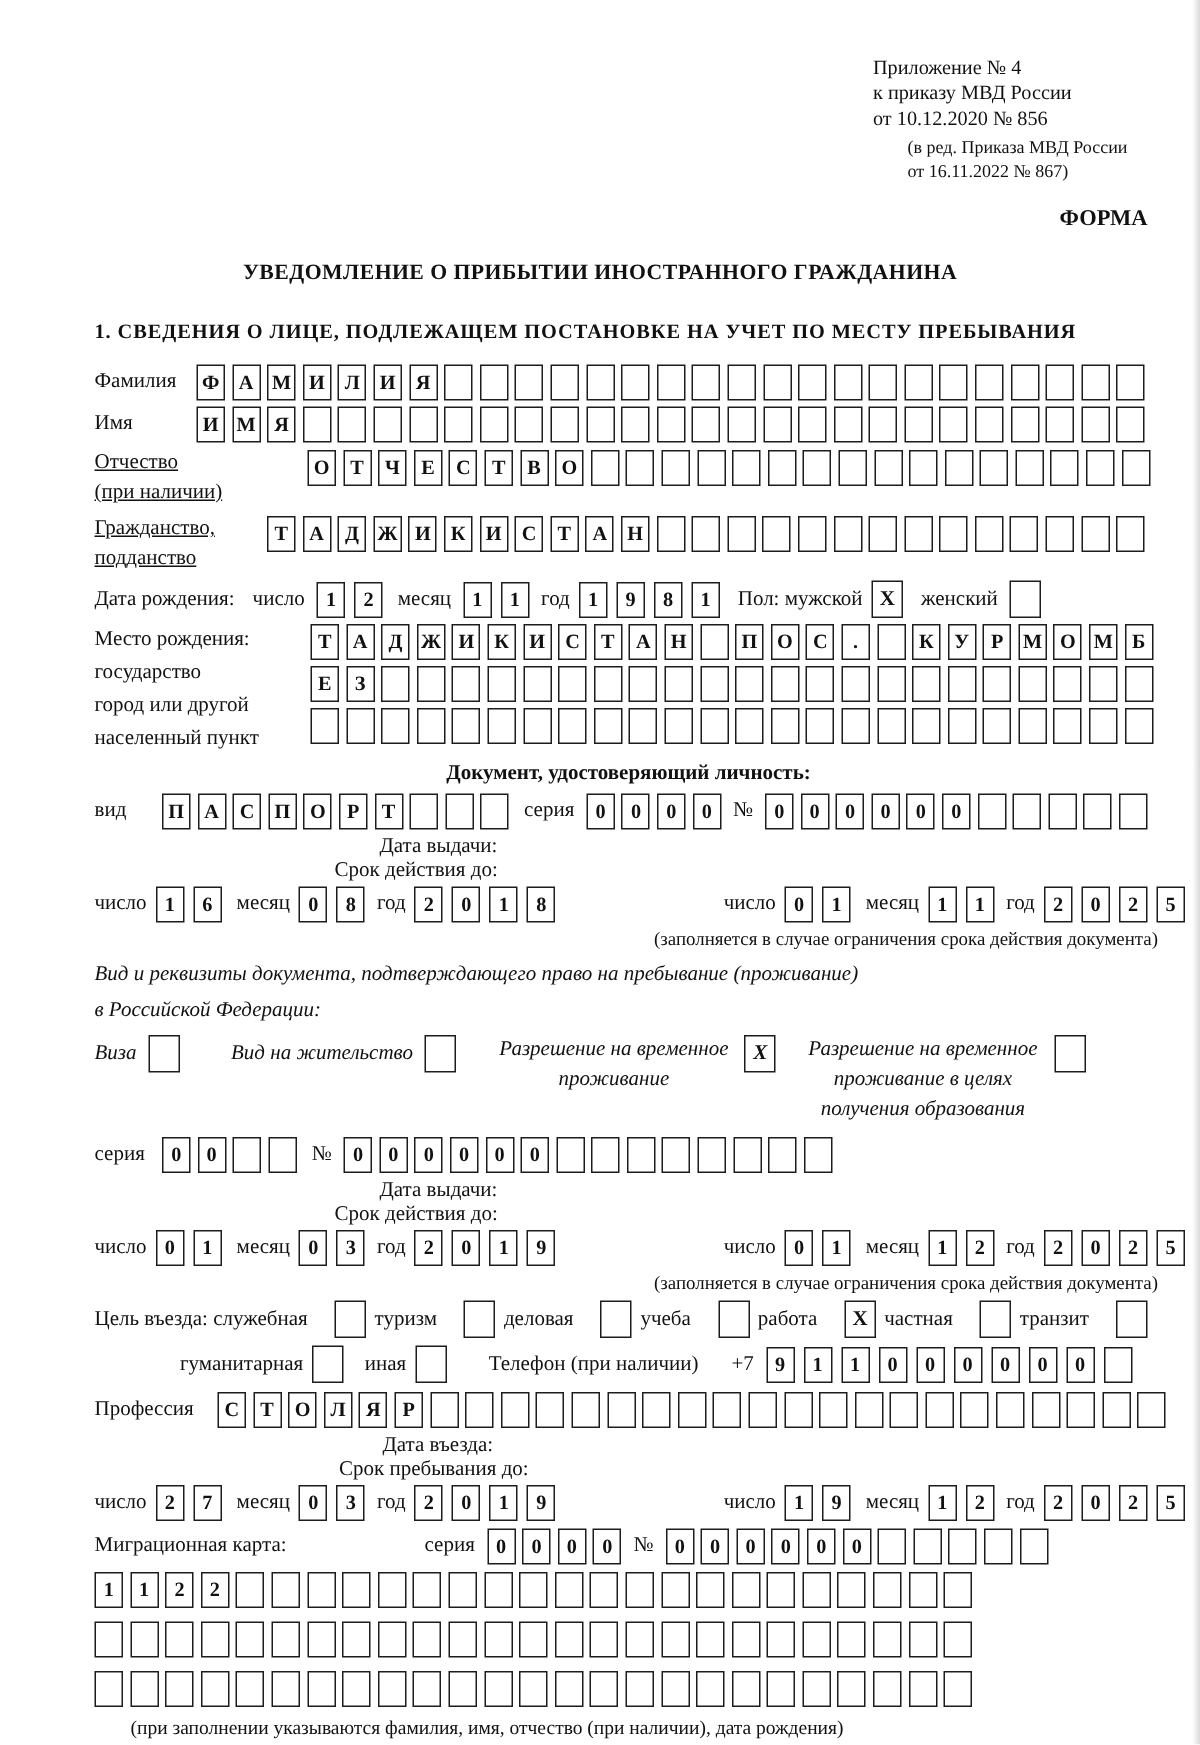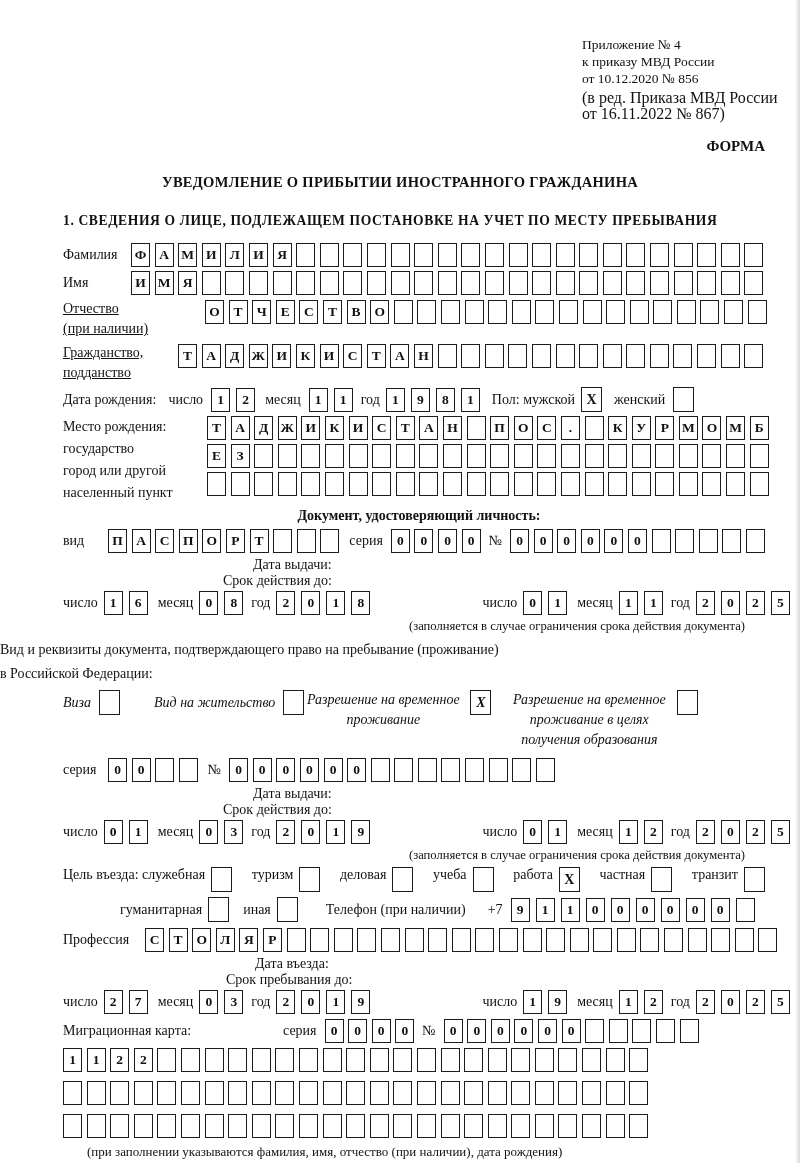--- a/index.html
+++ b/index.html
@@ -18,38 +18,38 @@
     font-size:13.5px; font-weight:bold; background:#fff; }
   .cb { flex:0 0 auto; width:21px; height:25px; border:1.8px solid #1c1c1c;
     display:inline-flex; align-items:center; justify-content:center;
     font-size:14px; font-weight:bold; background:#fff; }
   .frow { display:flex; align-items:center; margin:0 0 4px 63px; }
   .frow.top { align-items:flex-start; }
   .lbl { flex:0 0 auto; }
   .mlbl div { line-height:20px;text-decoration:underline; }
   
   .ref { margin:36px 22px 0 auto; width:196px; line-height:17px; font-size:13.5px; }
-  .ref .small { font-size:16px; margin-top:3px; line-height:16px; }
+  .ref .small { font-size:12px; margin-top:3px; line-height:16px;margin-left:23px; }
   .forma { margin-top:16px; text-align:right; padding-right:35px;
     font-weight:bold; font-size:15px; }
   .title { margin-top:16px; text-align:center; font-weight:bold;
     font-size:14.5px; line-height:22px; letter-spacing:.3px; }
   .title-underline { display:inline-block; width:56px; border-bottom:2px solid #333;
     margin-left:10px; height:14px; }
   .section1 { margin:20px 0 0 63px; font-weight:bold; font-size:13.6px; letter-spacing:.6px; }
   .gap { height:14px; }
   .center-head { margin-left:63px; width:712px; text-align:center;
     font-weight:bold; margin-bottom:5px; }
   .dhead { display:flex; margin:2px 0 2px 63px;flex-direction:column; }
-  .note { text-align:right; padding-right:55px; font-size:12.6px; margin:1px 0 4px 0; }
-  .para { line-height:24px; }
+  .note { text-align:right; padding-right:28px; font-size:12.6px; margin:1px 0 4px 0; }
+  .para { margin-left:63px; line-height:24px;font-style:italic; }
   .opt { display:flex; align-items:flex-start; gap:8px;font-style:italic; }
   .opt .txt { text-align:center; line-height:20px; }
   .goal-row { display:flex; justify-content:space-between; width:702px; margin-left:63px; align-items:center; margin-bottom:5px; }
-  .pair { display:flex; align-items:flex-start; gap:6px; }
+  .pair { display:flex; align-items:center; gap:18px; }
   .mr6{margin-right:6px;} .mr8{margin-right:8px;} .mr10{margin-right:10px;} .mr12{margin-right:12px;}
   .footnote { margin:6px 0 0 24px; font-size:13px; }
 </style>
 </head>
 <body>
 
 <div class="edge"></div>
 
 <div class="ref">
   <div>Приложение № 4</div>
@@ -401,21 +401,21 @@
 <div class="para">
   <div>Вид и реквизиты документа, подтверждающего право на пребывание (проживание)</div>
   <div>в Российской Федерации:</div>
 </div>
 
 <div class="frow top" style="margin-top:4px;margin-bottom:8px">
   <div class="opt mr12">
     <span style="line-height:25px">Виза</span>
     <span class="cb"></span>
   </div>
-  <div class="opt" style="margin-left:22px;">
+  <div class="opt" style="margin-left:22px;margin-right:26px">
     <span style="line-height:25px">Вид на жительство</span>
     <span class="cb"></span>
   </div>
   <div class="opt" style="margin-right:18px">
     <div class="txt" style="width:158px">
       <div>Разрешение на временное</div>
       <div>проживание</div>
     </div>
     <span class="cb">X</span>
   </div>

